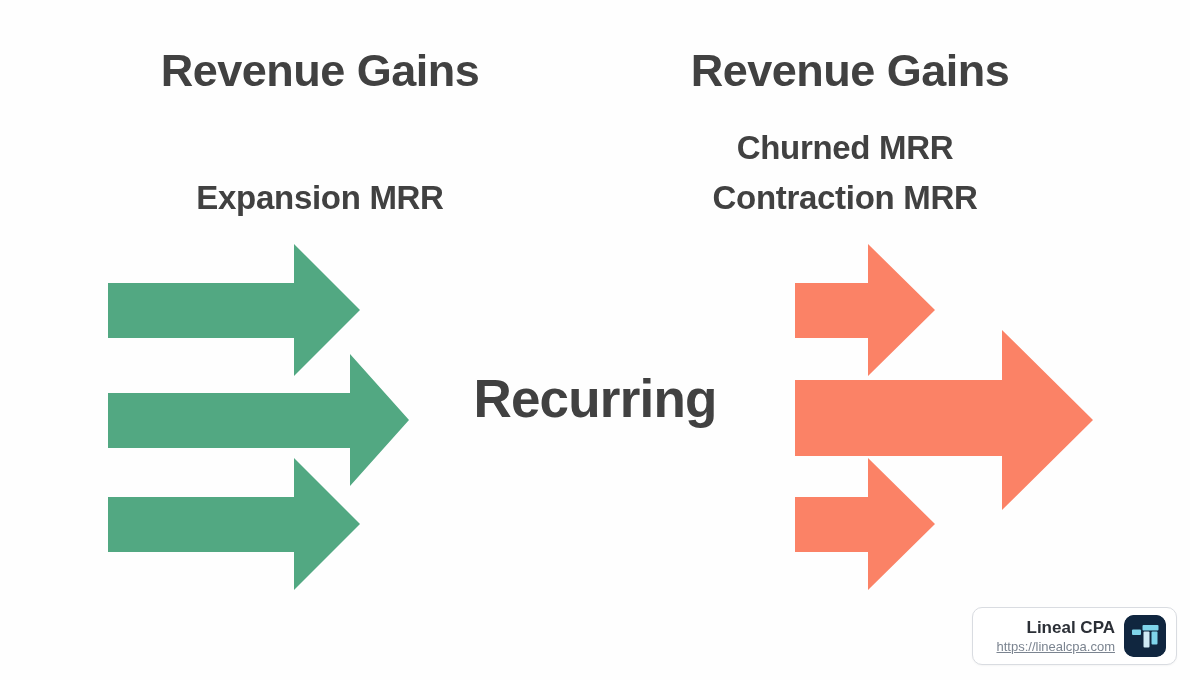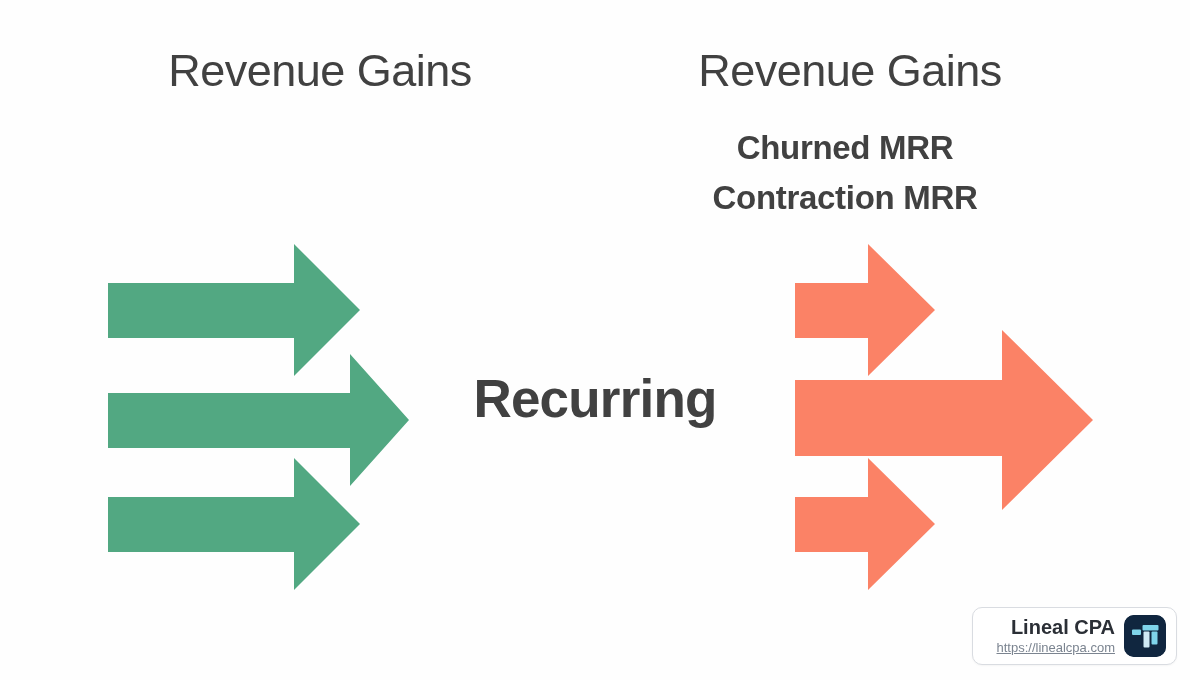--- a/index.html
+++ b/index.html
@@ -17,21 +17,21 @@
     position: relative;
     width: 1190px;
     height: 680px;
     background: #fefefe;
   }
 
   
   .col-heading {
     position: absolute;
     font-size: 45px;
-    font-weight: normal;
+    font-weight: bold;
     color: #414141;
     letter-spacing: -0.5px;
     white-space: nowrap;
     text-align: center;
   }
   #heading-gains  { left: 80px;  top: 45px; width: 480px; }
   #heading-losses { left: 610px; top: 45px; width: 480px; }
 
   .sub-label {
     position: absolute;
@@ -88,21 +88,21 @@
     justify-content: flex-end;
     padding: 0 10px 0 8px;
     box-shadow: 0 1px 2px rgba(0,0,0,0.04);
   }
   #badge-text {
     text-align: right;
     margin-right: 9px;
     line-height: 1.25;
   }
   #badge-name {
-    font-size: 20px;
+    font-size: 17px;
     font-weight: bold;
     color: #2b2f36;
     white-space: nowrap;
   }
   #badge-url {
     font-size: 13px;
     color: #7b8490;
     white-space: nowrap;
     text-decoration: underline;
   }
@@ -135,20 +135,21 @@
 
     <polygon fill="#fb8266" points="795,380 1002,380 1002,330 1093,420 1002,510 1002,456 795,456"></polygon>
 
     <polygon fill="#fb8266" points="795,497 868,497 868,458 935,524 868,590 868,552 795,552"></polygon>
   </svg>
 
   <div class="col-heading" id="heading-gains">Revenue Gains</div>
 
   <div class="col-heading" id="heading-losses">Revenue Gains</div>
 
+  <div class="sub-label" id="gains-line-2">Expansion MRR</div>
 
   <div class="sub-label" id="losses-line-1">Churned MRR</div>
   <div class="sub-label" id="losses-line-2">Contraction MRR</div>
 
   <div id="center-label">
     <span class="cl-line">Recurring</span>
   </div>
 
   <div id="attribution-badge">
     <div id="badge-text">

